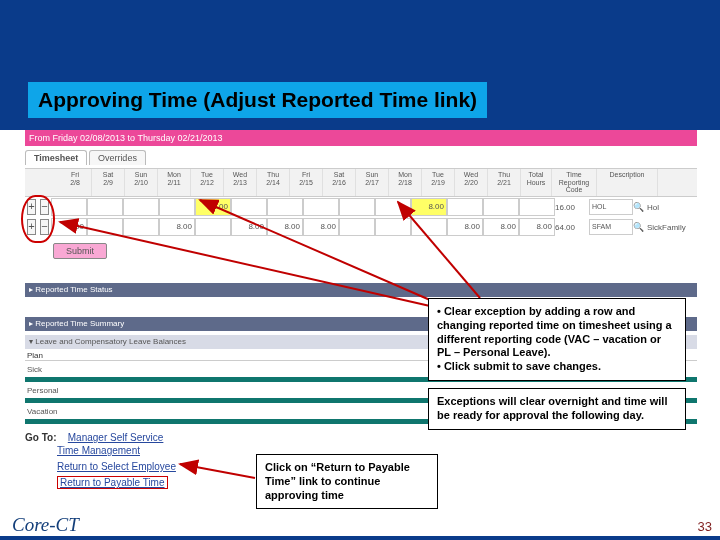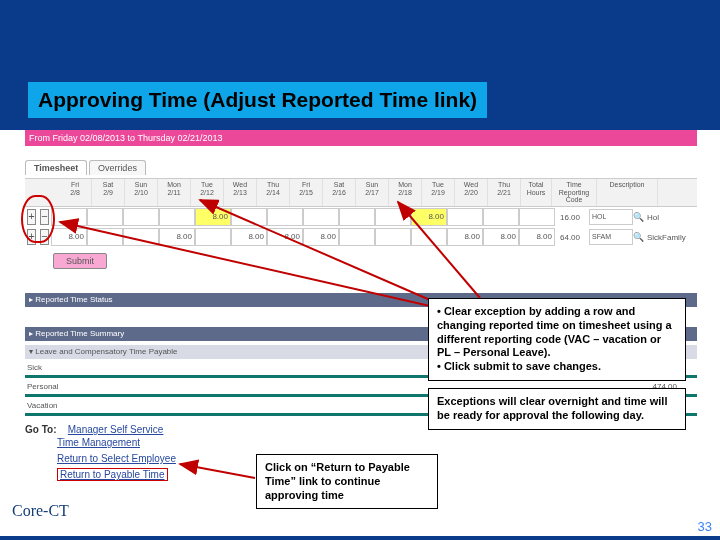--- a/index.html
+++ b/index.html
@@ -2,55 +2,55 @@
 <html><head>
 <meta charset="utf-8">
 <style>
   html,body{margin:0;padding:0;font-family:Arial,Helvetica,sans-serif;background:#fff}
   .slide{width:720px;height:540px;position:relative;overflow:hidden}
   .titlebar{background:#0a3b8a;height:130px;position:relative}
   .title{position:absolute;left:28px;top:82px;font-size:21px;font-weight:bold;color:#000;background:#0ea5e9;padding:6px 10px}
   
   .shot{position:absolute;left:25px;top:130px;width:672px;height:340px;background:#fff;font-size:9px;color:#555}
   .daterow{background:#ec4899;color:#fff;height:16px;line-height:16px;padding-left:4px;font-size:9px}
-  .tabs{height:18px;margin-top:14px}
+  .tabs{height:18px;margin-top:4px}
   .tab{display:inline-block;border:1px solid #bbb;border-bottom:none;background:#f7f7f7;padding:2px 8px;font-size:9px;border-radius:3px 3px 0 0;margin-right:-1px}
   .tab.active{background:#fff;font-weight:bold}
   .hdrrow{display:flex;border-top:1px solid #ccc;border-bottom:1px solid #ccc;background:#f2f2f2}
   .hdrcell{flex:0 0 32px;text-align:center;font-size:7px;padding:2px 0;border-right:1px solid #e0e0e0;line-height:1.1}
   .hdrcell.last{flex:0 0 60px}
   .bodyrow{display:flex;align-items:center;height:20px}
   .sq{width:14px;height:14px;border:1px solid #888;text-align:center;line-height:12px;font-size:11px;margin-left:2px;margin-right:2px;background:#f6f6f6}
   .cell{flex:0 0 32px;height:16px;border:1px solid #ccc;margin:1px 0;font-size:8px;text-align:right;padding-right:2px;line-height:16px;background:#fff}
   .cell.yellow{background:#ffff66}
-  .tot{flex:0 0 30px;text-align:center;font-size:8px;padding-right:4px}
+  .tot{flex:0 0 30px;text-align:left;font-size:8px;padding-right:4px}
   .code{flex:0 0 40px;border:1px solid #ccc;height:14px;font-size:7px;line-height:14px;padding-left:2px;background:#fff}
   .desc{flex:0 0 50px;font-size:8px;padding-left:4px}
   .submit{margin:6px 0 4px 28px;display:inline-block;border:1px solid #888;background:#f9a8d4;padding:2px 12px;font-size:9px;border-radius:2px}
   .sect{background:#5e6a8a;color:#fff;height:14px;line-height:14px;padding-left:4px;font-size:8px;margin-top:20px}
   .leave{background:#d8dbe6;height:14px;line-height:14px;padding-left:4px;font-size:8px;margin-top:4px}
   .planhdr{display:flex;border-bottom:1px solid #ccc;font-size:8px;color:#333;margin-top:2px}
-  .planrow{display:flex;border-bottom:3px solid #0f766e;font-size:8px;height:16px;align-items:center}
+  .planrow{display:flex;border-bottom:5px solid #0f766e;font-size:8px;height:16px;align-items:center}
   .p1{flex:0 0 260px;padding-left:2px}
   .p2{flex:0 0 340px}
   .p3{flex:0 0 50px;text-align:right}
   .goto{margin-top:8px;font-size:10px}
   .goto .lbl{display:inline-block;width:40px;font-weight:bold;color:#333}
   .lnk{color:#27489e;text-decoration:underline;cursor:pointer}
   .lnklist{margin-left:32px;line-height:1.6}
   .lnkbox{border:1px solid #c00;padding:0 2px}
   
   .callout{position:absolute;background:#fff;border:1.5px solid #000;font-size:11px;font-weight:bold;padding:6px 8px;line-height:1.25;color:#000}
   .arrow{position:absolute;pointer-events:none}
   
   .redcircle{position:absolute;border:2px solid #c00;border-radius:50%/60%;width:30px;height:44px}
   
-  .logo{position:absolute;left:12px;bottom:20px;font-size:16px;color:#133e7a;font-family:Georgia,serif}
+  .logo{position:absolute;left:12px;bottom:4px;font-size:19px;color:#133e7a;font-style:italic;font-family:Georgia,serif}
   .bluebar{position:absolute;left:0;bottom:0;height:4px;width:100%;background:#0a3b8a}
-  .pagenum{position:absolute;right:8px;bottom:6px;font-size:13px;color:#3b82f6}
+  .pagenum{position:absolute;right:8px;bottom:6px;font-size:13px;color:#7f1d1d}
 </style>
 </head>
 <body>
 
 <div class="slide">
   <div class="titlebar">
     <div class="title">Approving Time (Adjust Reported Time link)</div>
   </div>
 
   <div class="shot">
@@ -129,21 +129,24 @@
       <div class="tot">64.00</div>
       <div class="code">SFAM</div>
       <span style="width:10px;text-align:center">🔍</span>
       <div class="desc">SickFamily</div>
     </div>
 
     <div class="submit">Submit</div>
 
     <div class="sect">▸ Reported Time Status</div>
     <div class="sect">▸ Reported Time Summary</div>
-    <div class="leave">▾ Leave and Compensatory Time Payable</div>
+    <div class="leave">▾ Leave and Compensatory Leave Balances</div>
+    <div class="planhdr">
+        <div class="p1">Plan</div>
+      </div>
     <div class="planrow">
         <div class="p1">Sick</div>
         <div class="p2"></div>
         <div class="p3"></div>
       </div>
     <div class="planrow">
         <div class="p1">Personal</div>
         <div class="p2"></div>
         <div class="p3">474.00</div>
       </div>

